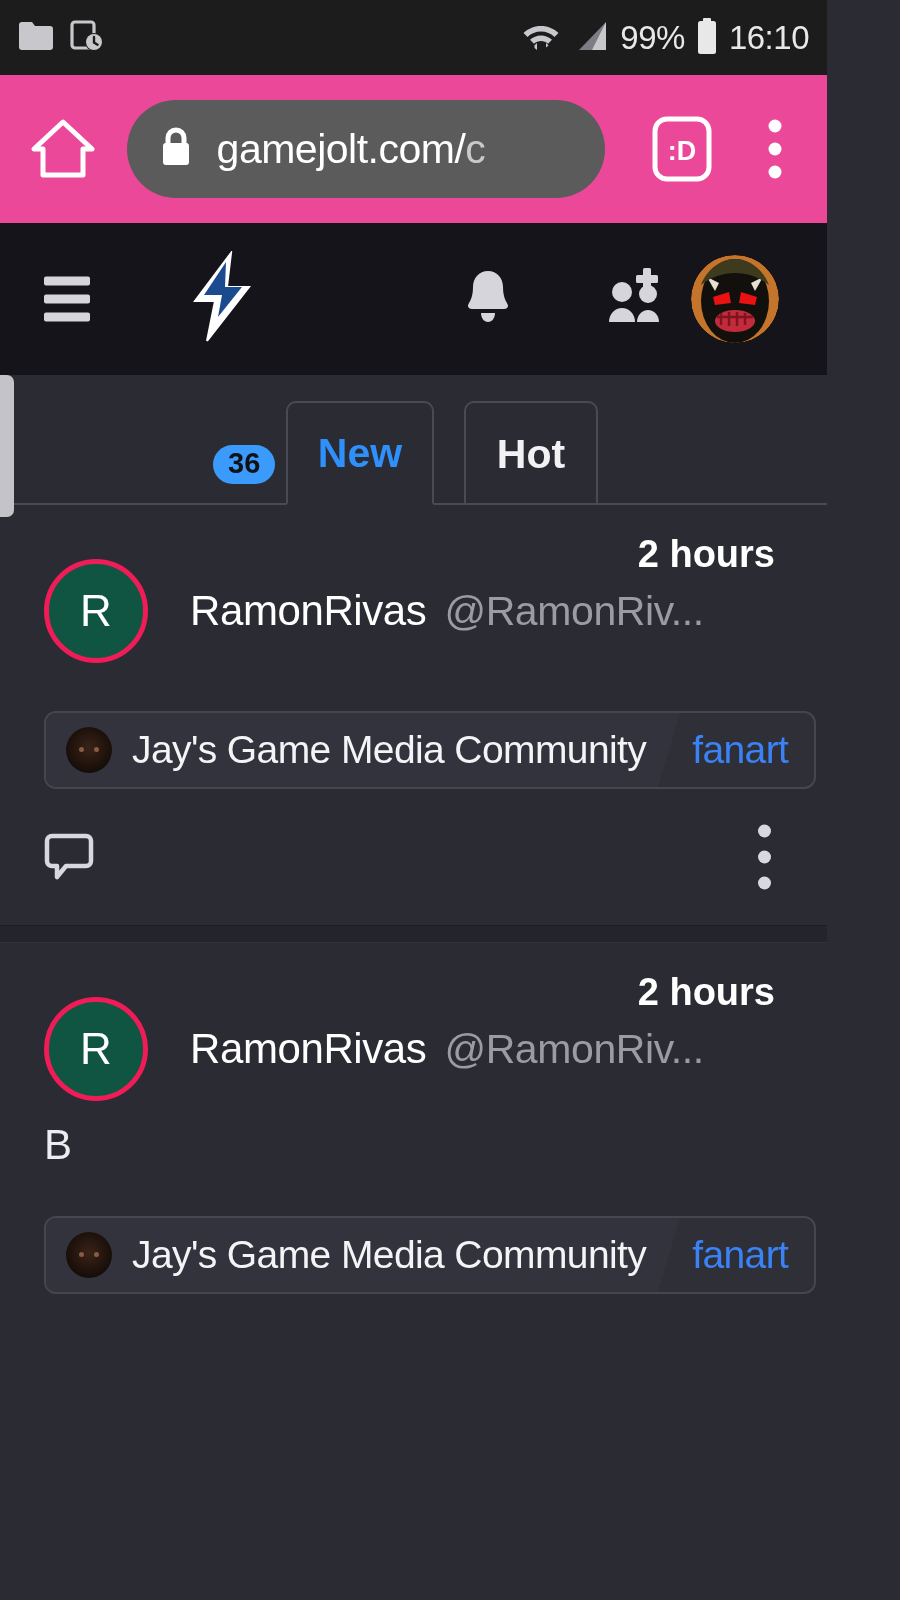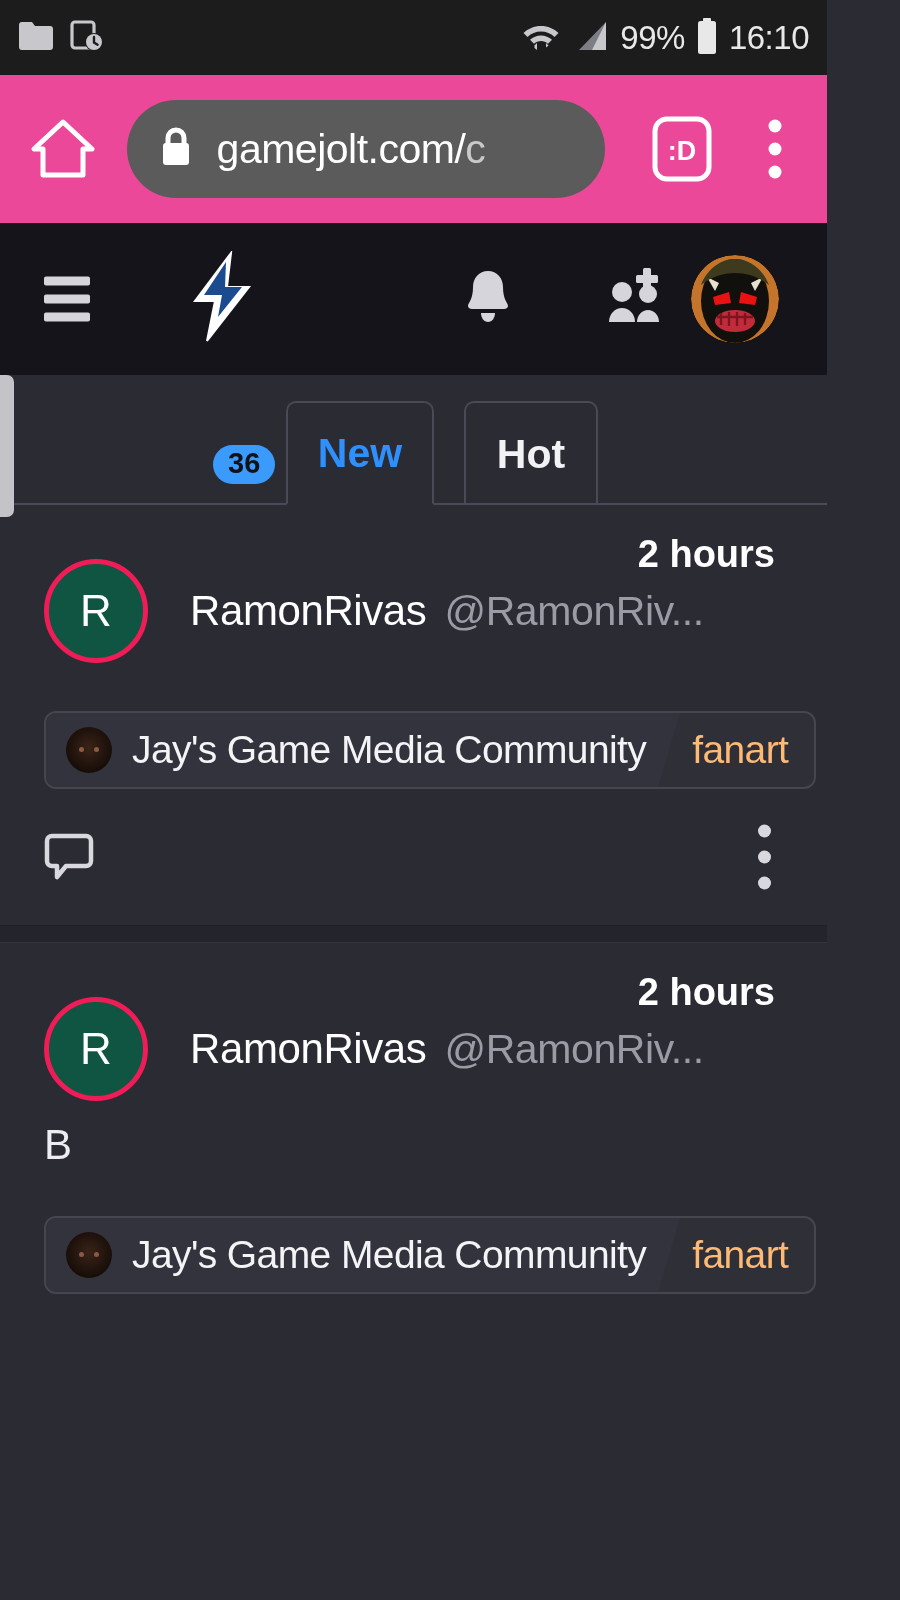--- a/index.html
+++ b/index.html
@@ -202,21 +202,21 @@
     width:5px; height:5px; border-radius:50%;
     background:#8a5b42;
   }
   .chip-avatar::before{ left:13px; }
   .chip-avatar::after{ right:13px; }
   .chip-name{
     color:#f4f4f7; font-size:39px; font-weight:400;
     margin-left:20px; white-space:nowrap; letter-spacing:-0.6px;
   }
   .chip-tag{
-    color:#fdba74; font-size:39px; font-weight:400;
+    color:#3b82f6; font-size:39px; font-weight:400;
     padding:0 26px 0 12px; white-space:nowrap; letter-spacing:-0.6px;
   }
   .chip.partial{
     width:86px;
     justify-content:flex-start;
   }
   .chip.partial .chip-main{
     padding:0 10px 0 22px;
     clip-path:none;
   }

